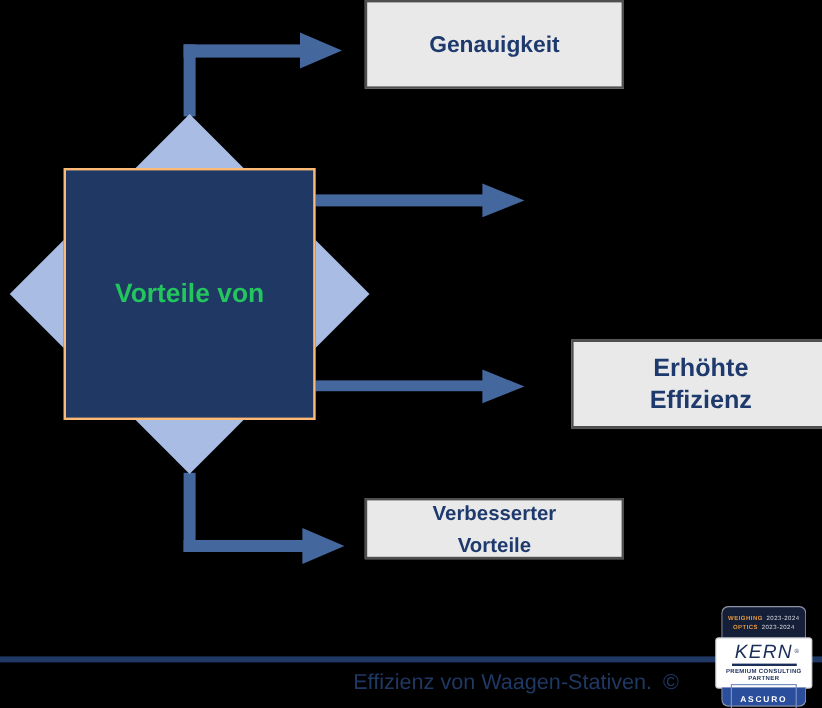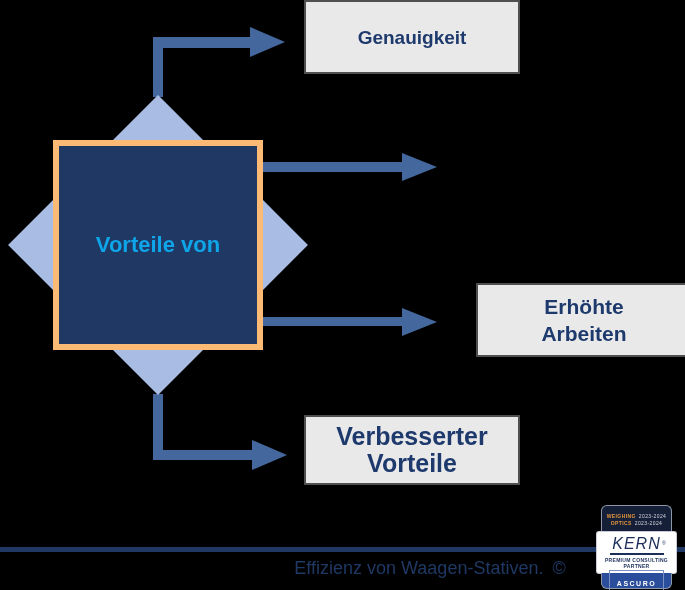--- a/index.html
+++ b/index.html
@@ -39,35 +39,35 @@
   .h-mid2{left:402px;top:308px;border-top:14px solid transparent;border-bottom:14px solid transparent;}
   .h-bot{left:252px;top:440px;border-top:15px solid transparent;border-bottom:15px solid transparent;}
 
   
   .diamond{
     position:absolute;left:52px;top:139px;width:212px;height:212px;
     background:var(--diamond);transform:rotate(45deg);
   }
   .center-square{
     position:absolute;left:53px;top:140px;width:210px;height:210px;
-    background:var(--square);border:6px solid #fdba74;
+    background:var(--square);border:2px solid #fdba74;
     display:flex;flex-direction:row;align-items:center;justify-content:center;
-    text-align:center;color:#0ea5e9;font-weight:700;font-size:22px;line-height:30px;
+    text-align:center;color:#22c55e;font-weight:700;font-size:22px;line-height:30px;
   }
 
   
   .node{
     position:absolute;background:var(--node-fill);border:2px solid var(--node-border);
     display:flex;flex-direction:column;align-items:center;justify-content:center;
     text-align:center;color:var(--node-text);font-weight:700;
   }
   .n-gen{left:304px;top:0;width:216px;height:74px;font-size:19px;line-height:25px;}
   .n-ergo{left:459px;top:132px;width:216px;height:77px;font-size:19px;line-height:26px;}
   .n-erh{left:459px;top:283px;width:216px;height:74px;font-size:21px;line-height:27px;margin-left:17px;}
-  .n-verb{left:304px;top:415px;width:216px;height:70px;font-size:25px;line-height:27px;}
+  .n-verb{left:304px;top:415px;width:216px;height:51px;font-size:17px;line-height:27px;}
 
   
   .rule{position:absolute;left:0;top:547px;width:685px;height:5px;background:var(--navy);}
   .caption{
     position:absolute;left:240px;top:557px;width:380px;text-align:center;
     color:var(--navy);font-size:18px;line-height:22px;
   }
   .caption .copy{margin-left:9px;}
 
   
@@ -127,21 +127,21 @@
   <div class="diamond"></div>
   <div class="center-square">
     <span>Vorteile von</span>
   </div>
 
   <div class="node n-gen">
     <span>Genauigkeit</span>
   </div>
   <div class="node n-erh">
     <span>Erhöhte</span>
-    <span>Arbeiten</span>
+    <span>Effizienz</span>
   </div>
   <div class="node n-verb">
     <span>Verbesserter</span>
     <span>Vorteile</span>
   </div>
 
   <div class="rule"></div>
   <div class="caption">
     <span>Effizienz von Waagen-Stativen.</span><span class="copy">©</span>
   </div>

